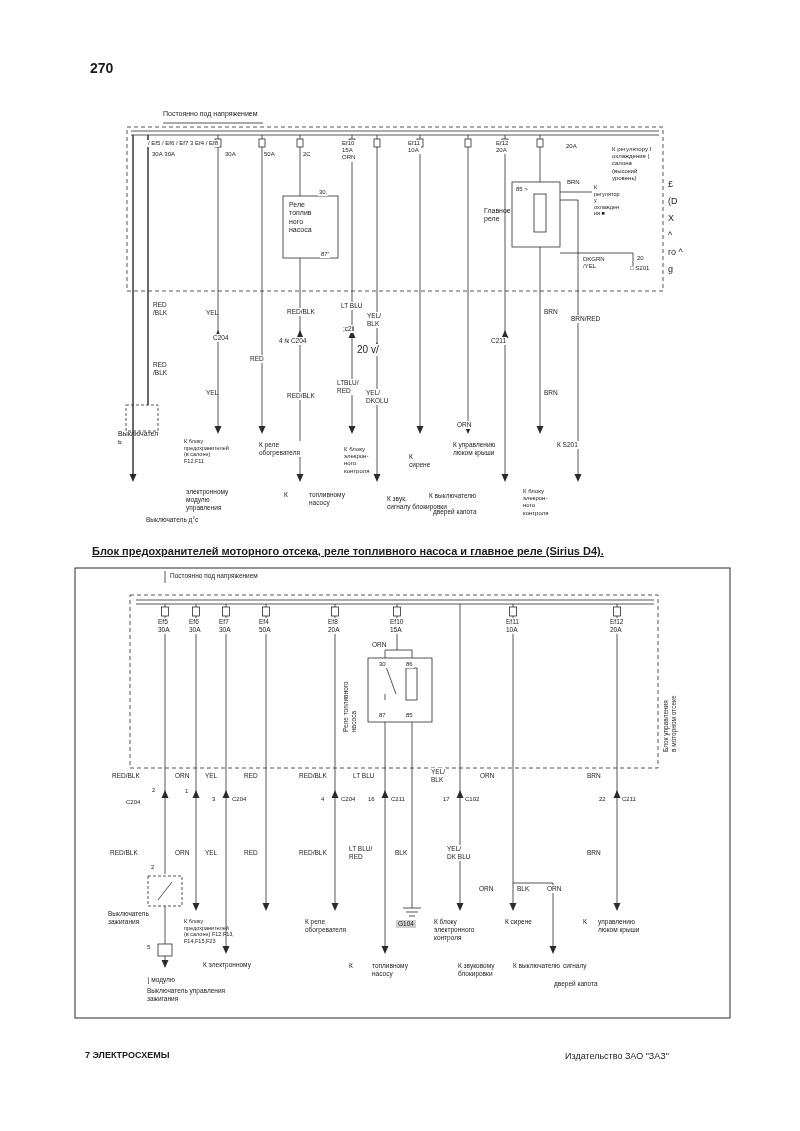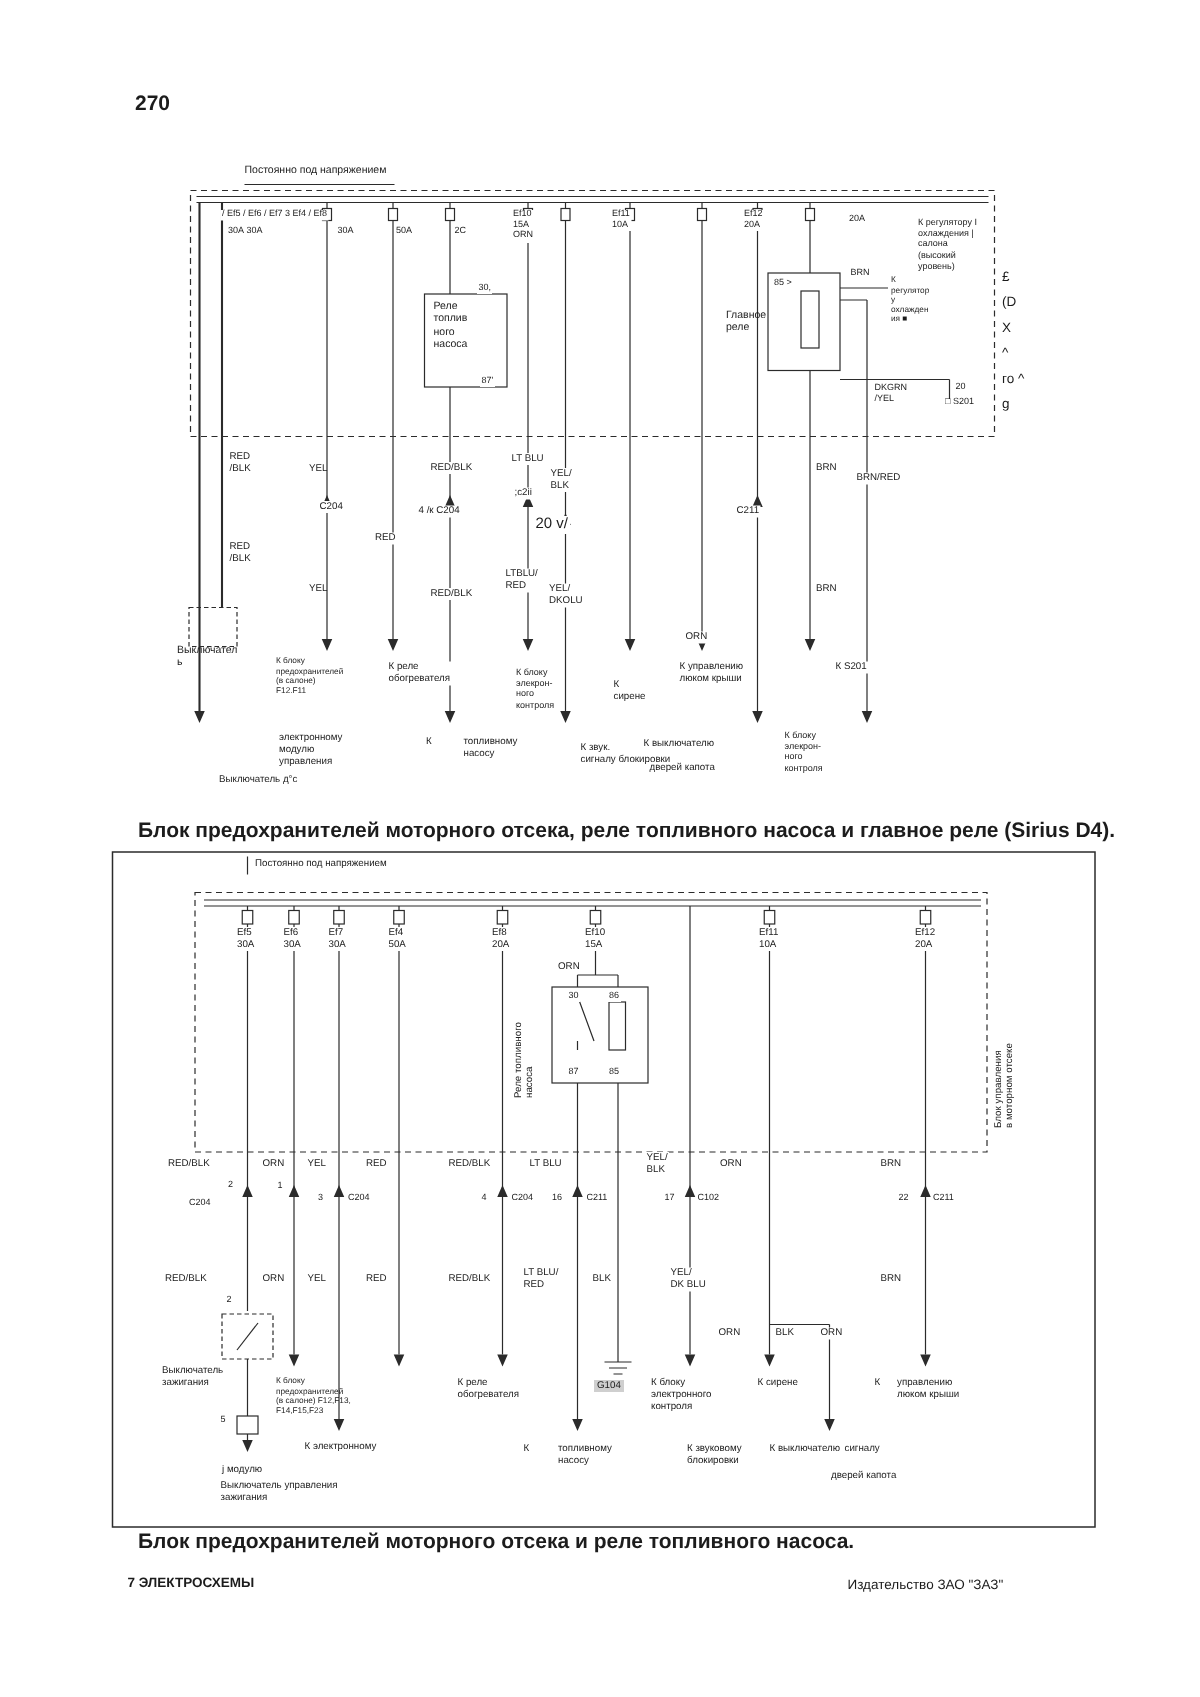--- a/index.html
+++ b/index.html
@@ -9,21 +9,21 @@
   .group{position:absolute;inset:0;pointer-events:none;}
   .lbl{position:absolute;font-family:"Liberation Sans",sans-serif;font-size:7px;line-height:1.2;
        color:#1c1c1c;white-space:pre-line;}
   .s55{font-size:5.5px}.s6{font-size:6px}.s65{font-size:6.5px}.s7{font-size:7px}
   .s9{font-size:9px}.s10{font-size:10px}.s14{font-size:14px}.s15{font-size:15px}
   .b{font-weight:bold}
   .bgw{background:#ffffff;padding:0 1px;}
   .hl{background:#cfcfcf;padding:0 2px;}
   .vert{writing-mode:vertical-rl;transform:rotate(180deg);}
   .glyphs{line-height:1.9}
-  .cap{font-weight:bold;font-size:14px;white-space:nowrap;}
+  .cap{font-weight:bold;font-size:11px;white-space:nowrap;text-decoration:underline;}
   .ctr{left:0;right:0;text-align:center;}
 </style>
 </head>
 <body>
 
 <div class="page">
 
   <svg class="art" viewBox="0 0 800 1131">
     <g fill="none" stroke="#2b2b2b" stroke-width="0.8">
 
@@ -280,20 +280,19 @@
     <div class="lbl s65" style="left:458px;top:962px">К звуковому
 блокировки</div>
     <div class="lbl s65 bgw" style="left:512px;top:962px">К выключателю</div>
     <div class="lbl s65" style="left:563px;top:962px">сигналу</div>
     <div class="lbl s65" style="left:554px;top:980px">дверей капота</div>
     <div class="lbl s65 bgw" style="left:147px;top:976px">j модулю</div>
     <div class="lbl s65" style="left:147px;top:987px">Выключатель управления
 зажигания</div>
   </div>
 
-  <div class="lbl cap" style="left:92px;top:1019px">Блок предохранителей моторного отсека и реле топливного насоса.</div>
 
   <div class="group">
     <div class="lbl s9 b" style="left:85px;top:1050px">7 ЭЛЕКТРОСХЕМЫ</div>
     <div class="lbl s9" style="left:565px;top:1051px">Издательство ЗАО "ЗАЗ"</div>
   </div>
 
 </div>
 
 </body></html>

